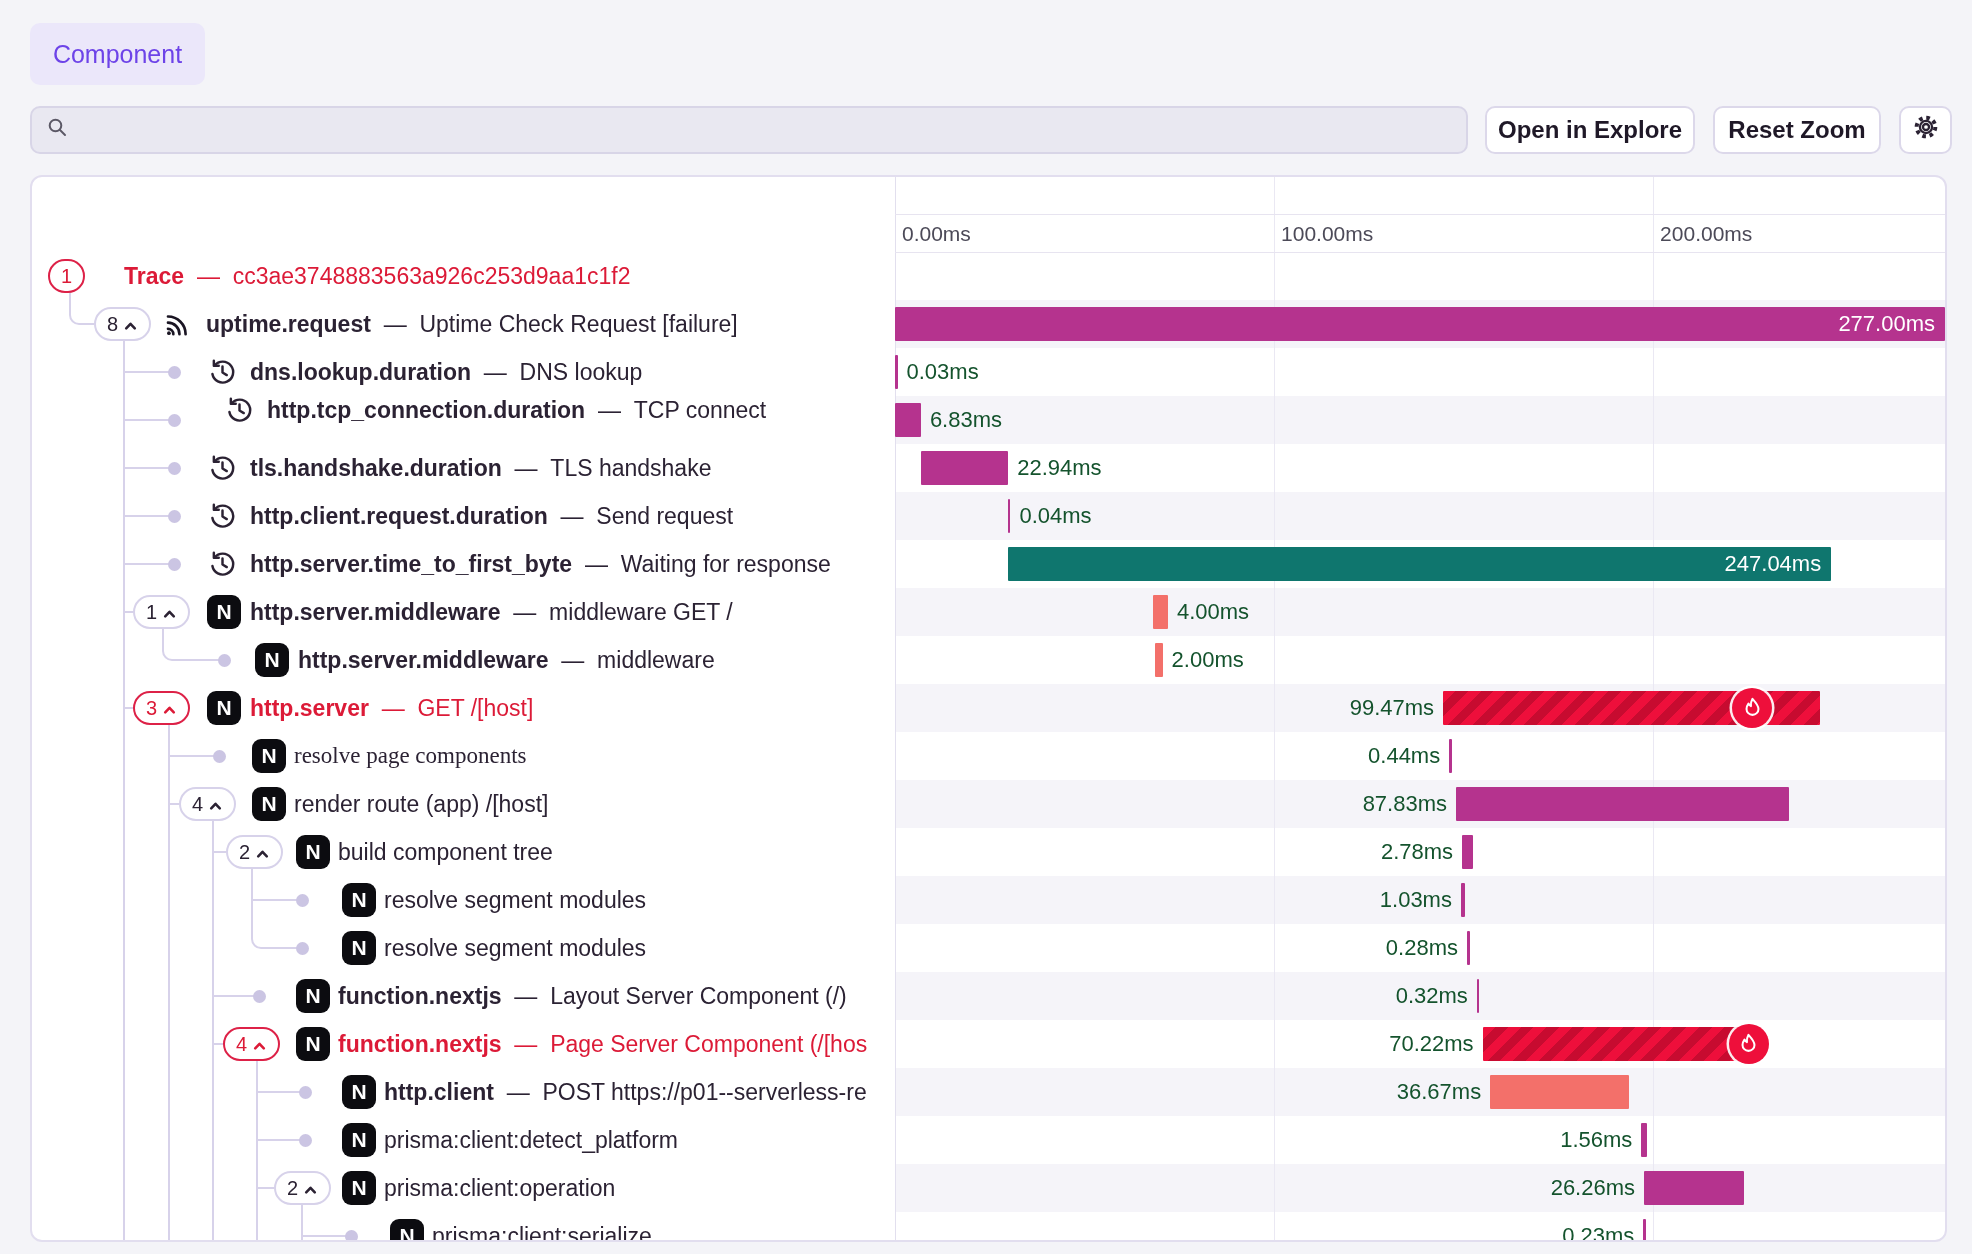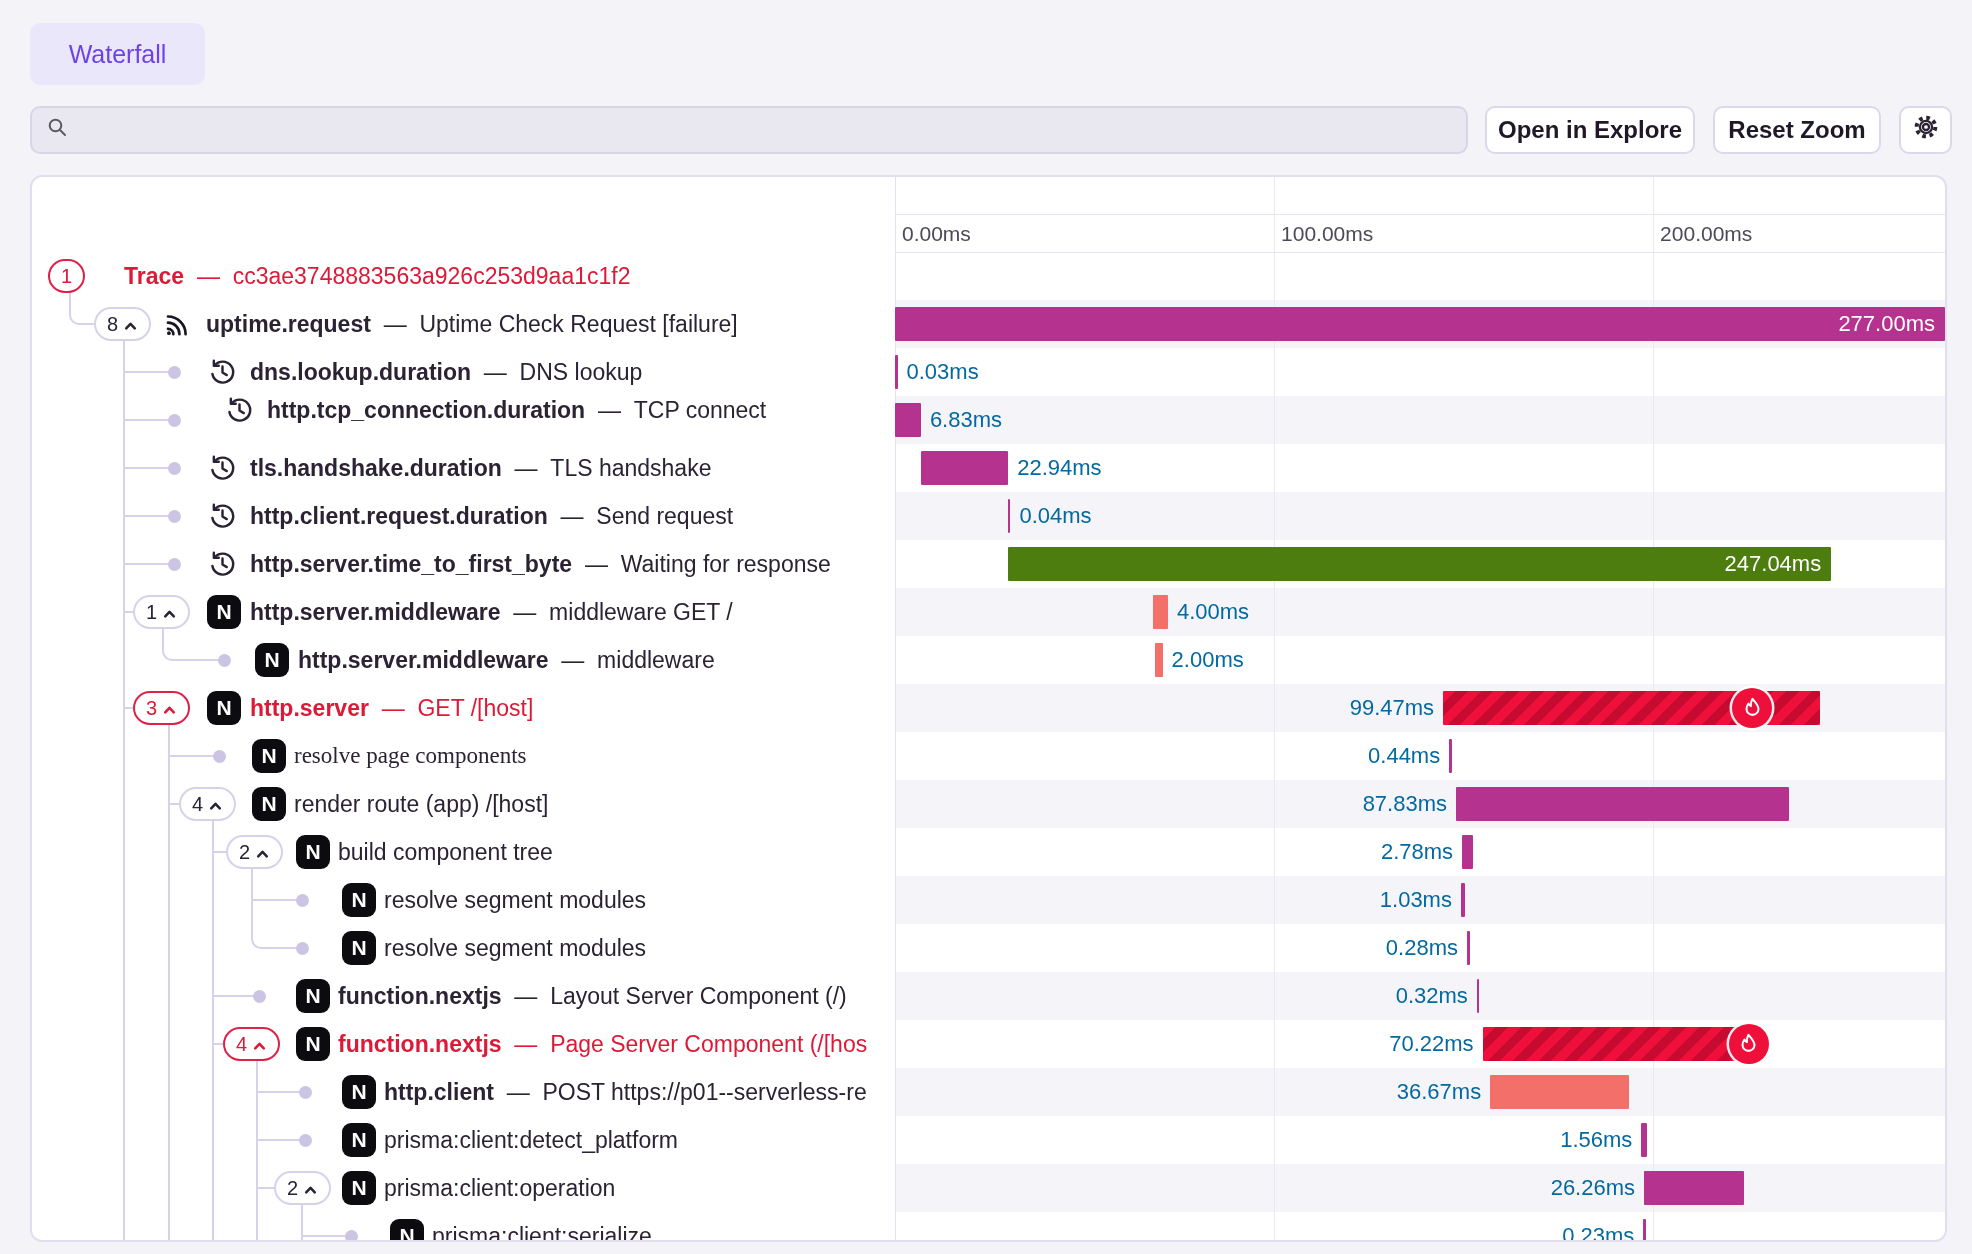--- a/index.html
+++ b/index.html
@@ -65,32 +65,32 @@
   .rowtext{
     position:absolute;height:48px;line-height:48px;font-size:23px;color:#2b2233;
     white-space:nowrap;z-index:2;
   }
   .rowtext .op{font-weight:bold}
   .rowtext.err{color:#dc1a37}
   .lclip{position:absolute;left:0;width:876px;height:48px;overflow:hidden;z-index:2}
   
   .bar{position:absolute;height:34px;border-radius:1px;display:flex;align-items:center;justify-content:flex-end;box-sizing:border-box}
   .bar .inlabel{color:#fff;font-size:22px;padding-right:10px}
-  .durlabel{position:absolute;height:48px;line-height:48px;font-size:22px;color:#0369a1;white-space:nowrap}
+  .durlabel{position:absolute;height:48px;line-height:48px;font-size:22px;color:#14532d;white-space:nowrap}
   .fire{
     position:absolute;width:40px;height:40px;border-radius:50%;z-index:4;
     display:flex;align-items:center;justify-content:center;
     box-shadow:0 0 0 2.5px rgba(255,255,255,.92);
   }
 </style>
 </head>
 <body>
 
 <div class="wf-tab">
-  <span>Waterfall</span>
+  <span>Component</span>
 </div>
 
 <div class="search">
   <span class="svgicon" style="position:static">
     <svg width="24" height="24" viewBox="0 0 24 24" fill="none" stroke="#5b5866" stroke-width="2" stroke-linecap="round">
       <circle cx="9.5" cy="9.5" r="5.8"></circle>
         <line x1="14" y1="14" x2="19" y2="19"></line>
     </svg>
   </span>
 </div>
@@ -215,21 +215,21 @@
     <div class="conn" style="left: 91px; top: 386px; width: 51px;"></div>
     <div class="dot" style="left: 136px; top: 381px;"></div>
     <div class="lclip" style="top: 363px;">
       <span class="svgicon" style="left: 175px; top: 9px;"><svg width="31" height="31" viewBox="0 0 24 24" fill="none" stroke="#2b2233" stroke-width="1.9" stroke-linecap="round" stroke-linejoin="round">
     <path d="M4.2 13.1a8.1 8.1 0 1 0 1.6-6.4"></path>
           <path d="M5.3 2.9v3.8h3.8"></path>
           <path d="M12 7.4V12l3.3 2"></path>
         </svg></span>
       <div class="rowtext" style="left: 218px; top: 0px;"><span class="op">http.server.time_to_first_byte</span><span>&nbsp;&nbsp;—&nbsp;&nbsp;</span><span>Waiting for response</span></div>
     </div>
-    <div class="bar" style="left: 976.188px; top: 370px; width: 823px; background: #4d7c0f;">
+    <div class="bar" style="left: 976.188px; top: 370px; width: 823px; background: #0f766e;">
       <span class="inlabel">247.04ms</span>
     </div>
     <div class="conn" style="left: 91px; top: 434px; width: 10px;"></div>
     <div class="lclip" style="top: 411px;">
       <div class="badge" style="left: 101px; top: 7px; position: absolute;">
         <span>1</span>
         <span style="display:inline-flex;margin-top:2px">
           <svg width="15" height="15" viewBox="0 0 14 14" fill="none" stroke="currentColor" stroke-width="2.4" stroke-linecap="round" stroke-linejoin="round">
     <polyline points="3,9.6 7,5.4 11,9.6"></polyline>
           </svg>

